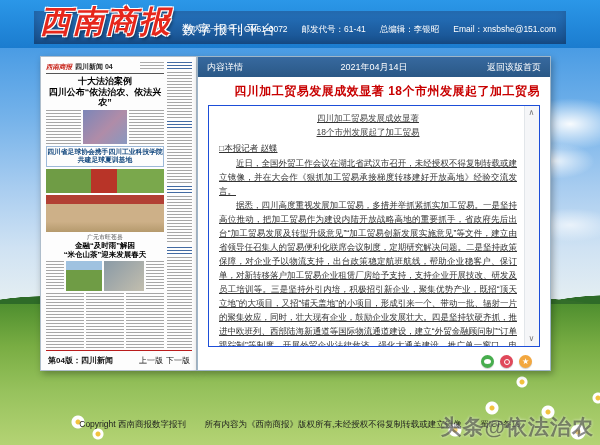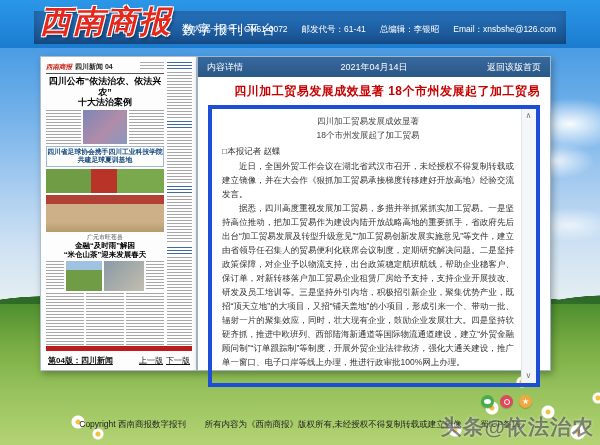--- a/index.html
+++ b/index.html
@@ -73,37 +73,37 @@
     font-size:6.8px;line-height:8.5px;margin-bottom:2px;}
   .ph2{height:24px;margin-bottom:2px;background:linear-gradient(90deg,#6f9c45 0 38%,#b83428 38% 60%,#7aa84c 60% 100%);}
   .ph3{height:37px;margin-bottom:2px;background:linear-gradient(180deg,#b24034 0 24%,#cdb088 24% 72%,#b59a6d 100%);}
   .h3k{text-align:center;font-size:6px;color:#444;line-height:7px;}
   .h3{text-align:center;font-weight:bold;font-size:7.5px;line-height:9px;color:#000;margin-bottom:2px;}
   .ph4{width:36px;background:linear-gradient(180deg,#9fc2e0 0 30%,#6f9c45 30% 100%);}
   .ph5{width:40px;background:linear-gradient(135deg,#8a9aa6,#c2beae);}
   .row.fill{flex:1;margin-bottom:0;}
   .side-head{height:7px;background-image:repeating-linear-gradient(180deg,rgba(20,70,140,.8) 0 1px,transparent 1px 3px);}
   .np-side .ft{width:100%;}
-  .np-foot{border-top:5px solid #b91c1c;margin-top:1px;padding:4px 2px 0;display:flex;align-items:center;font-size:8px;color:#111;text-decoration:underline;}
+  .np-foot{border-top:1px solid #b91c1c;margin-top:1px;padding:4px 2px 0;display:flex;align-items:center;font-size:8px;color:#111;}
   .np-foot-label{font-weight:bold;}
   .np-links{margin-left:auto;display:flex;gap:3px;}
   .np-links span{cursor:pointer;}
 
   
   .art-panel{position:absolute;left:197px;top:56px;width:354px;height:315px;background:#fff;
     border:1px solid #9fb6c9;box-shadow:2px 3px 7px rgba(0,0,0,.3);box-sizing:border-box;
     display:flex;flex-direction:column;}
   .tabbar{height:20px;flex:none;background:linear-gradient(180deg,#37699f,#2a5886);color:#fff;
     font-size:9px;display:flex;align-items:center;padding:0 9px;position:relative;}
   .tab-date{position:absolute;left:50%;transform:translateX(-50%);}
   .tab-back{margin-left:auto;cursor:pointer;}
   .art-body{flex:1;padding:4px 10px 6px;position:relative;display:flex;flex-direction:column;}
   .art-title{color:#c80000;font-weight:bold;font-size:12px;text-align:right;margin:2px 0 5px;letter-spacing:.5px;flex:none;}
-  .scrollbox{border:4px solid #1d4ed8;height:282px;overflow:hidden;position:relative;
-    padding:5px 22px 0 10px;font-size:8.5px;line-height:14px;color:#333;text-align:justify;box-sizing:border-box;}
+  .scrollbox{border:1px solid #1d4ed8;height:242px;overflow:hidden;position:relative;
+    padding:5px 22px 0 10px;font-size:8.5px;line-height:14px;color:#333;text-align:justify;box-sizing:border-box;text-decoration:underline;}
   .sub{text-align:center;color:#444;}
   .byline{margin:2px 0 1px;}
   .scrollbox p{margin:0;text-indent:2em;}
   .sb-track{position:absolute;top:0;right:0;bottom:0;width:14px;background:#f5f6f8;border-left:1px solid #e2e6ea;cursor:pointer;}
   .sb-arrow{position:absolute;right:3px;width:9px;text-align:center;color:#777;font-size:8px;line-height:8px;cursor:pointer;}
   .sb-up{top:3px;} .sb-down{bottom:3px;}
   .share-row{display:flex;justify-content:flex-end;align-items:center;gap:6px;padding:8px 8px 0 0;}
   .share{width:13px;height:13px;border-radius:50%;position:relative;cursor:pointer;box-shadow:0 1px 1px rgba(0,0,0,.2);}
   .share.wechat{background:#47ad4d;}
   .share.weibo{background:#e0485a;}
@@ -132,36 +132,36 @@
   <div class="flowers"></div>
 
   <div class="hdr">
     <div class="hdr-strip"></div>
     <div class="logo">西南商报</div>
     <div class="platform">数字报刊平台</div>
     <div class="hdr-info">
       <span>国内统一刊号：CN51-0072</span>
       <span>邮发代号：61-41</span>
       <span>总编辑：李银昭</span>
-      <span>Email：xnsbshe@126.com</span>
+      <span>Email：xnsbshe@151.com</span>
     </div>
   </div>
 
   <div class="np-card">
     <div class="np-body">
       <div class="np-main">
         <div class="np-mast">
           <span class="np-brand">西南商报</span>
           <span class="np-sec">四川新闻 04</span>
           <span class="np-datebox"></span>
         </div>
         <div class="np-rule"></div>
         <div class="h1">
+          <div>十大法治案例</div>
           <div>四川公布“依法治农、依法兴农”</div>
-          <div>十大法治案例</div>
         </div>
         <div class="row" style="height:34px;">
           <div class="ft col"></div>
           <div class="ph ph1"></div>
           <div class="ft col"></div>
         </div>
         <div class="h2box">
           <div>四川省足球协会携手四川工业科技学院</div>
           <div>共建足球夏训基地</div>
         </div>

